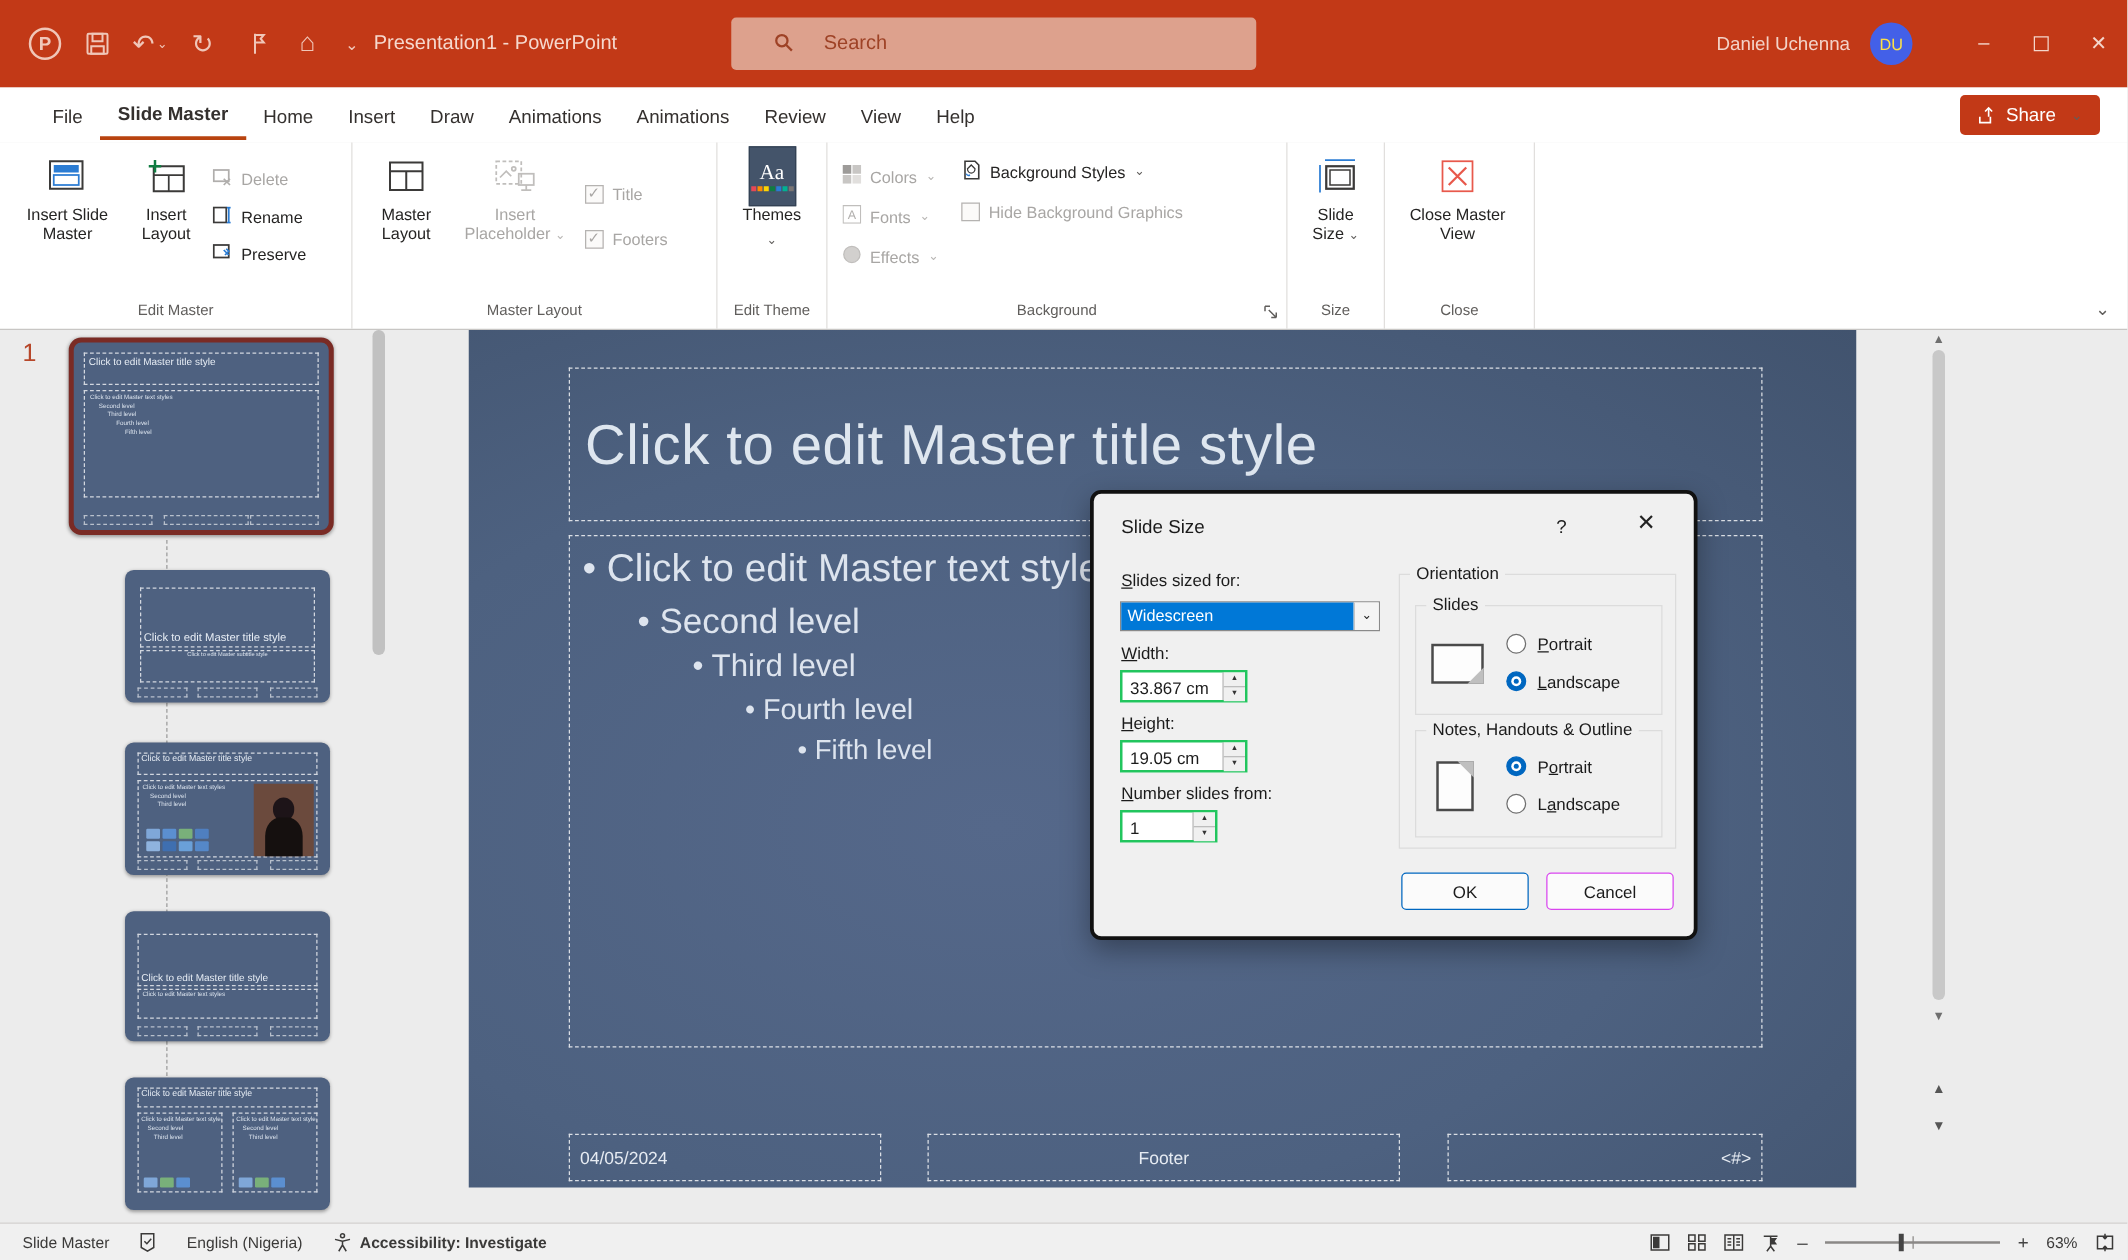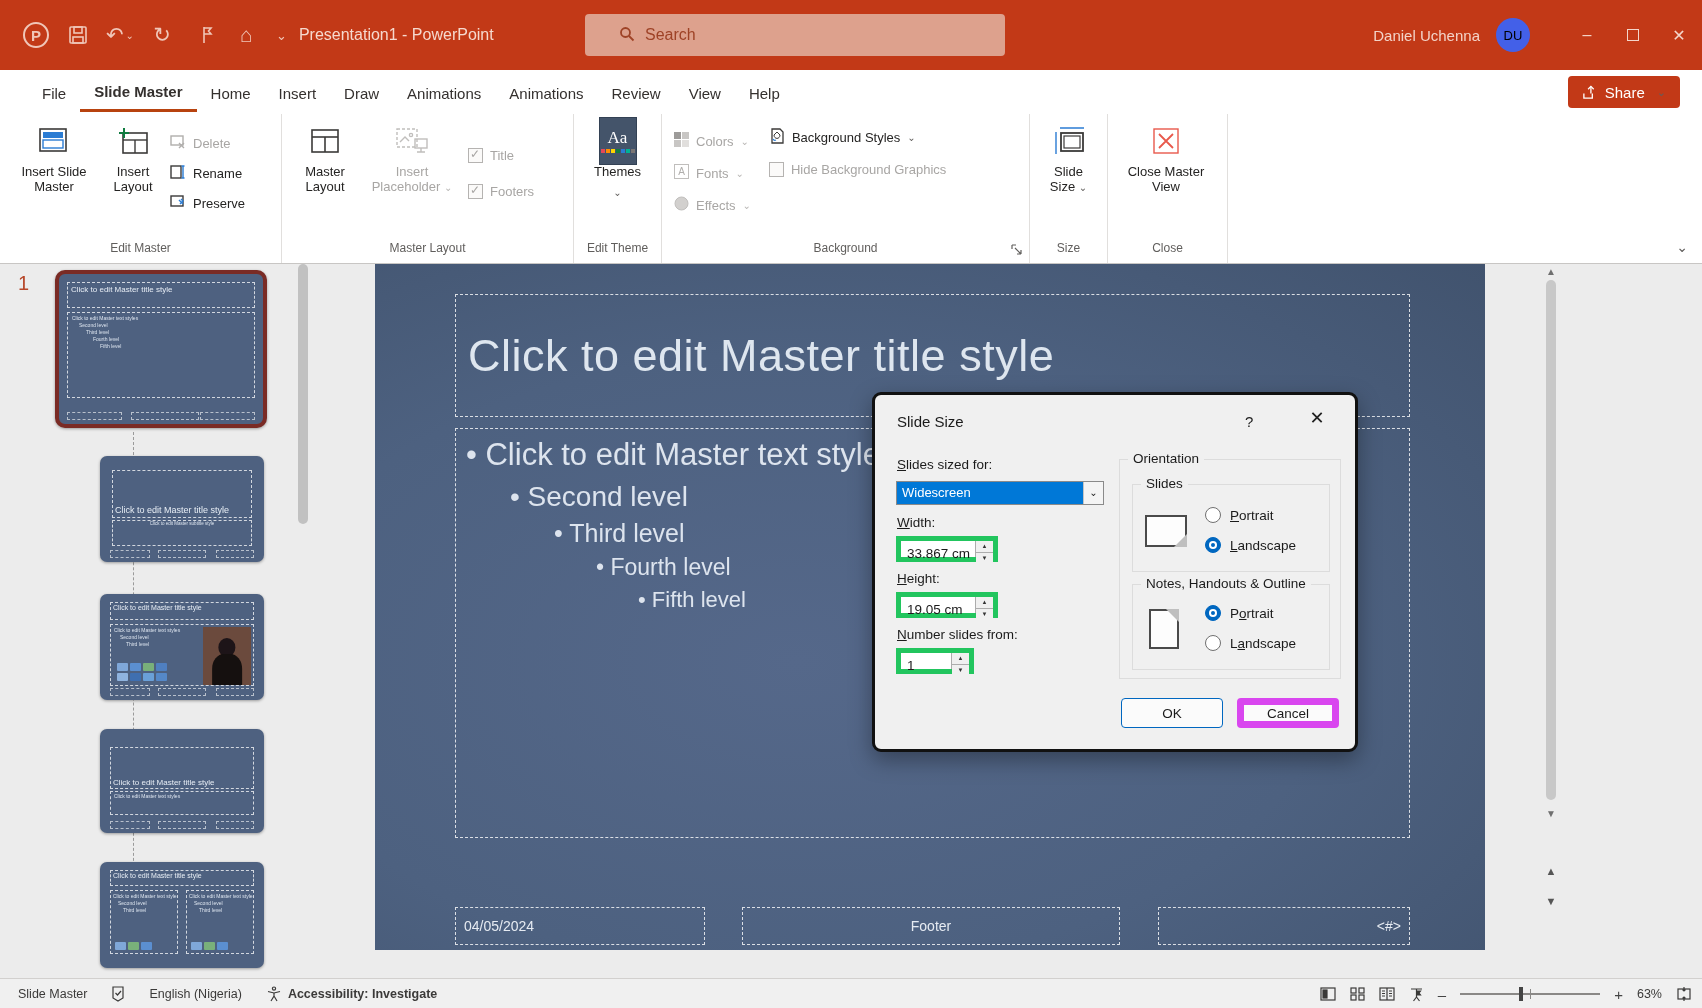--- a/index.html
+++ b/index.html
@@ -9,24 +9,24 @@
   
   #titlebar { position:absolute; left:0; top:0; width:1702px; height:70px; background:#C23917; display:flex; align-items:center; color:#F3CDC0; }
   .tb-left { display:flex; align-items:center; gap:6px; padding-left:18px; }
   .tb-icon { width:36px; height:36px; display:flex; align-items:center; justify-content:center; font-size:21px; color:#F0C6B8; border-radius:4px; }
   .tb-icon svg { stroke:#F0C6B8; }
   .pp-logo { width:26px; height:26px; border:2px solid #F0C6B8; border-radius:50%; display:flex; align-items:center; justify-content:center; font-size:15px; font-weight:bold; color:#F0C6B8; }
   .tb-chev { font-size:13px; color:#F0C6B8; padding:0 6px; }
   .tb-title { color:#F6D9CE; font-size:16px; white-space:nowrap; }
   .searchbox { position:absolute; left:585px; top:14px; width:420px; height:42px; background:#DDA18D; border-radius:4px; display:flex; align-items:center; padding-left:38px; gap:12px; color:#9E4226; font-size:16px; }
   .searchbox svg { position:absolute; left:34px; top:12px; }
-  .search-label { margin-left:22px; }
+  .search-label { margin-left:36px; }
   .tb-right { position:absolute; right:0; top:0; height:70px; display:flex; align-items:center; }
   .user-name { color:#F3D3C8; font-size:15px; margin-right:16px; }
-  .avatar { width:34px; height:34px; border-radius:50%; background:#4360E8; color:#000000; font-size:13px; display:flex; align-items:center; justify-content:center; margin-right:34px; }
+  .avatar { width:34px; height:34px; border-radius:50%; background:#4360E8; color:#fde047; font-size:13px; display:flex; align-items:center; justify-content:center; margin-right:34px; }
   .winbtn { width:46px; height:70px; display:flex; align-items:center; justify-content:center; color:#F4D6CB; font-size:16px; }
   .winbtn .maxsq { width:12px; height:12px; border:1.5px solid #F4D6CB; }
 
   
   #tabrow { position:absolute; left:0; top:70px; width:1702px; height:44px; background:#FFFFFF; display:flex; align-items:center; padding-left:28px; }
   .tab { font-size:15px; color:#34302E; padding:11px 14px 9px; cursor:default; white-space:nowrap; }
   .tab.active { font-weight:bold; border-bottom:3px solid #B8430F; }
   .share-btn { position:absolute; right:22px; top:6px; height:32px; background:#C23917; border-radius:4px; color:#fff; display:flex; align-items:center; gap:8px; padding:0 14px; font-size:15px; }
   .share-btn .chev { font-size:11px; margin-left:4px; }
 
@@ -98,41 +98,41 @@
   
   #dialog { position:absolute; left:872px; top:392px; width:486px; height:360px; background:#F0F0F0; border:3px solid #111; border-radius:9px; box-shadow:0 8px 22px rgba(0,0,0,.35); z-index:20; font-size:13.5px; color:#1b1b1b; }
   #dlg-title { position:absolute; left:22px; top:18px; font-size:15px; }
   #dlg-help { position:absolute; left:370px; top:18px; font-size:15px; color:#222; }
   #dlg-close { position:absolute; left:428px; top:12px; font-size:18px; color:#222; width:28px; text-align:center; }
   .dlg-label { position:absolute; left:22px; }
   .k { text-decoration:underline; }
   #dlg-select { position:absolute; left:21px; top:86px; width:208px; height:24px; border:1px solid #8A8A8A; background:#fff; display:flex; }
   #dlg-select .sel-val { flex:1; background:#0078D7; color:#fff; padding:3px 0 0 5px; font-size:13px; }
   #dlg-select .sel-chev { width:20px; border-left:1px solid #C5C5C5; background:#F4F4F4; color:#222; font-size:10px; text-align:center; line-height:22px; }
-  .spin-input { position:absolute; left:21px; height:26px; border:5px solid #22c55e; background:#fff; display:flex; }
+  .spin-input { position:absolute; left:21px; height:26px; border:2px solid #22c55e; background:#fff; display:flex; }
   .spin-input .val { flex:1; padding:5px 0 0 6px; font-size:13.5px; }
   .spinner { width:18px; display:flex; flex-direction:column; border-left:1px solid #ACACAC; }
   .spinner span { flex:1; background:#F0F0F0; font-size:6px; color:#333; text-align:center; line-height:11px; border-bottom:1px solid #ACACAC; }
   .spinner span:last-child { border-bottom:0; }
   .groupbox { position:absolute; border:1px solid #DCDCDC; }
   .groupbox > .gb-label { position:absolute; top:-9px; left:8px; background:#F0F0F0; padding:0 5px; }
   #orient-box { left:244px; top:64px; width:222px; height:220px; }
   #slides-box { left:12px; top:24px; width:198px; height:88px; }
   #notes-box { left:12px; top:124px; width:198px; height:86px; }
   .radio-row { position:absolute; display:flex; align-items:center; gap:9px; }
   .radio { width:16px; height:16px; border-radius:50%; border:1px solid #707070; background:#fff; position:relative; flex:0 0 auto; }
   .radio.sel { border:1px solid #0067C0; background:#0067C0; }
   .radio.sel::before { content:""; position:absolute; inset:3px; border-radius:50%; background:#fff; }
   .radio.sel::after { content:""; position:absolute; inset:5px; border-radius:50%; background:#0067C0; }
   .page-ic { position:absolute; background:#FDFDFD; border:2px solid #4a4a4a; }
   .page-land { left:12px; top:30px; width:42px; height:32px; }
   .page-land::after { content:""; position:absolute; right:-2px; bottom:-2px; width:0; height:0; border-style:solid; border-width:0 0 13px 13px; border-color:transparent transparent #bfbfbf transparent; }
   .page-port { left:16px; top:24px; width:30px; height:40px; }
   .page-port::after { content:""; position:absolute; right:-2px; top:-2px; width:0; height:0; border-style:solid; border-width:0 13px 13px 0; border-color:transparent #bfbfbf transparent transparent; }
-  .dlg-btn { position:absolute; top:303px; width:102px; height:30px; background:#FBFBFB; border:7px solid #d946ef; border-radius:4px; font-size:13.5px; display:flex; align-items:center; justify-content:center; }
+  .dlg-btn { position:absolute; top:303px; width:102px; height:30px; background:#FBFBFB; border:1px solid #d946ef; border-radius:4px; font-size:13.5px; display:flex; align-items:center; justify-content:center; }
   #ok-btn { left:246px; border:1px solid #0067C0; }
   #cancel-btn { left:362px; }
 
   
   #statusbar { position:absolute; left:0; top:978px; width:1702px; height:30px; background:#F0F0F0; border-top:1px solid #D2D0CE; display:flex; align-items:center; font-size:12.5px; color:#3b3a39; }
   .sb-item { display:flex; align-items:center; gap:6px; padding:0 12px; height:100%; }
   .sb-right { position:absolute; right:10px; top:0; height:30px; display:flex; align-items:center; gap:14px; }
   .sb-ic svg { display:block; }
   .zoom-track { width:140px; height:2px; background:#8A8886; position:relative; }
   .zoom-tick { position:absolute; left:50%; top:-4px; width:1px; height:10px; background:#8A8886; }

